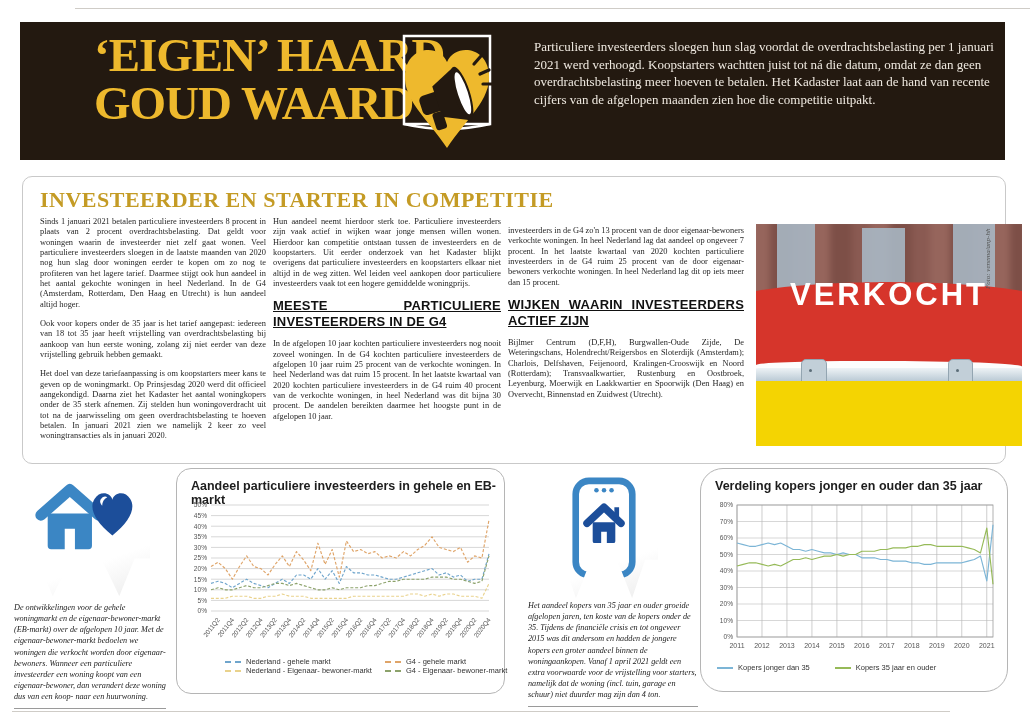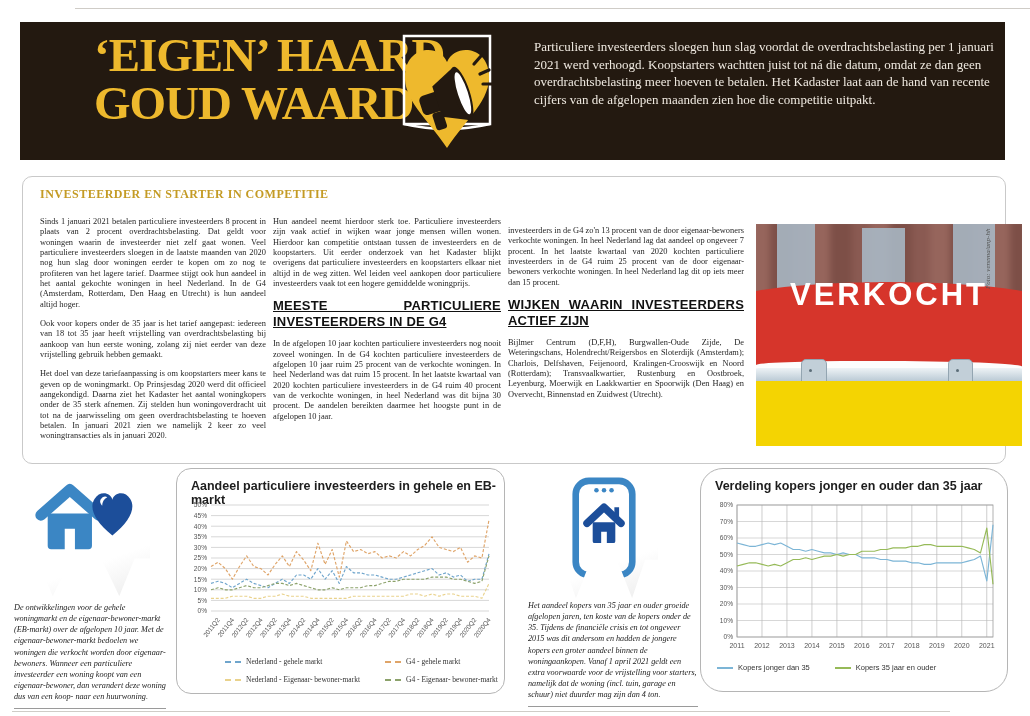--- a/index.html
+++ b/index.html
@@ -13,21 +13,21 @@
     font-family:"Liberation Serif",serif;font-weight:bold;font-size:47px;line-height:1.02;
     letter-spacing:-1px;margin-left:48px;}
   .banner-icon{position:absolute;left:366px;top:6px;width:122px;height:128px;}
   .banner-intro{position:absolute;left:514px;top:16px;width:476px;color:#efe9e0;
     font-size:13px;line-height:1.36;}
 
   
   .article{position:absolute;left:22px;top:176px;width:982px;height:286px;background:#fff;
     border:1px solid #c9c9c9;border-radius:10px;}
   .headline{position:absolute;left:17px;top:10px;color:#c49b25;font-weight:bold;
-    font-size:12px;letter-spacing:.5px;font-family:"Liberation Serif",serif;}
+    font-size:22px;letter-spacing:.5px;font-family:"Liberation Serif",serif;}
   .col{position:absolute;top:40px;font-size:8.4px;line-height:1.23;color:#262626;
     text-align:justify;}
   .col p{margin:0 0 9px 0;}
   .col1{left:17px;width:226px;}
   .col2{left:250px;width:228px;}
   .col3{left:485px;width:236px;margin-top:9px;}
   .subhead{font-family:"Liberation Sans",sans-serif;font-weight:bold;font-size:13px;
     text-decoration:underline;letter-spacing:.2px;margin:0 0 2px 0;color:#111;}
 
   
@@ -67,21 +67,21 @@
   .caption hr{border:none;border-top:1px solid #9a9a9a;margin:6px 0 0 0;}
 
   .chartbox{position:absolute;background:#fff;border:1px solid #b5b5b5;}
   .chartbox .ctitle{position:absolute;left:14px;top:10px;font-family:"Liberation Sans",sans-serif;
     font-weight:bold;font-size:12.5px;color:#1d1d1d;}
   .chart1{left:176px;top:468px;width:327px;height:224px;border-radius:15px;}
   .chart2{left:700px;top:468px;width:306px;height:222px;border-radius:23px;}
   .chart1 svg.plot{position:absolute;left:4px;top:30px;}
   .chart2 svg.plot{position:absolute;left:6px;top:30px;}
   .legend{position:absolute;font-family:"Liberation Sans",sans-serif;font-size:7.5px;color:#333;}
-  .legend1{left:48px;top:188px;display:grid;grid-template-columns:160px 150px;row-gap:9px;font-family:Liberation Serif, serif;}
+  .legend1{left:48px;top:188px;display:grid;grid-template-columns:160px 150px;row-gap:0;}
   .legend2{left:16px;top:194px;display:flex;gap:25px;}
   .legend .item{display:flex;align-items:center;gap:5px;}
   .legend .sw{width:16px;height:0;border-top-width:2px;}
 </style>
 </head>
 <body>
 
 <div class="hairline" style="left:75px;top:8px;width:955px;"></div>
 <div class="hairline" style="left:12px;top:711px;width:938px;"></div>
 

